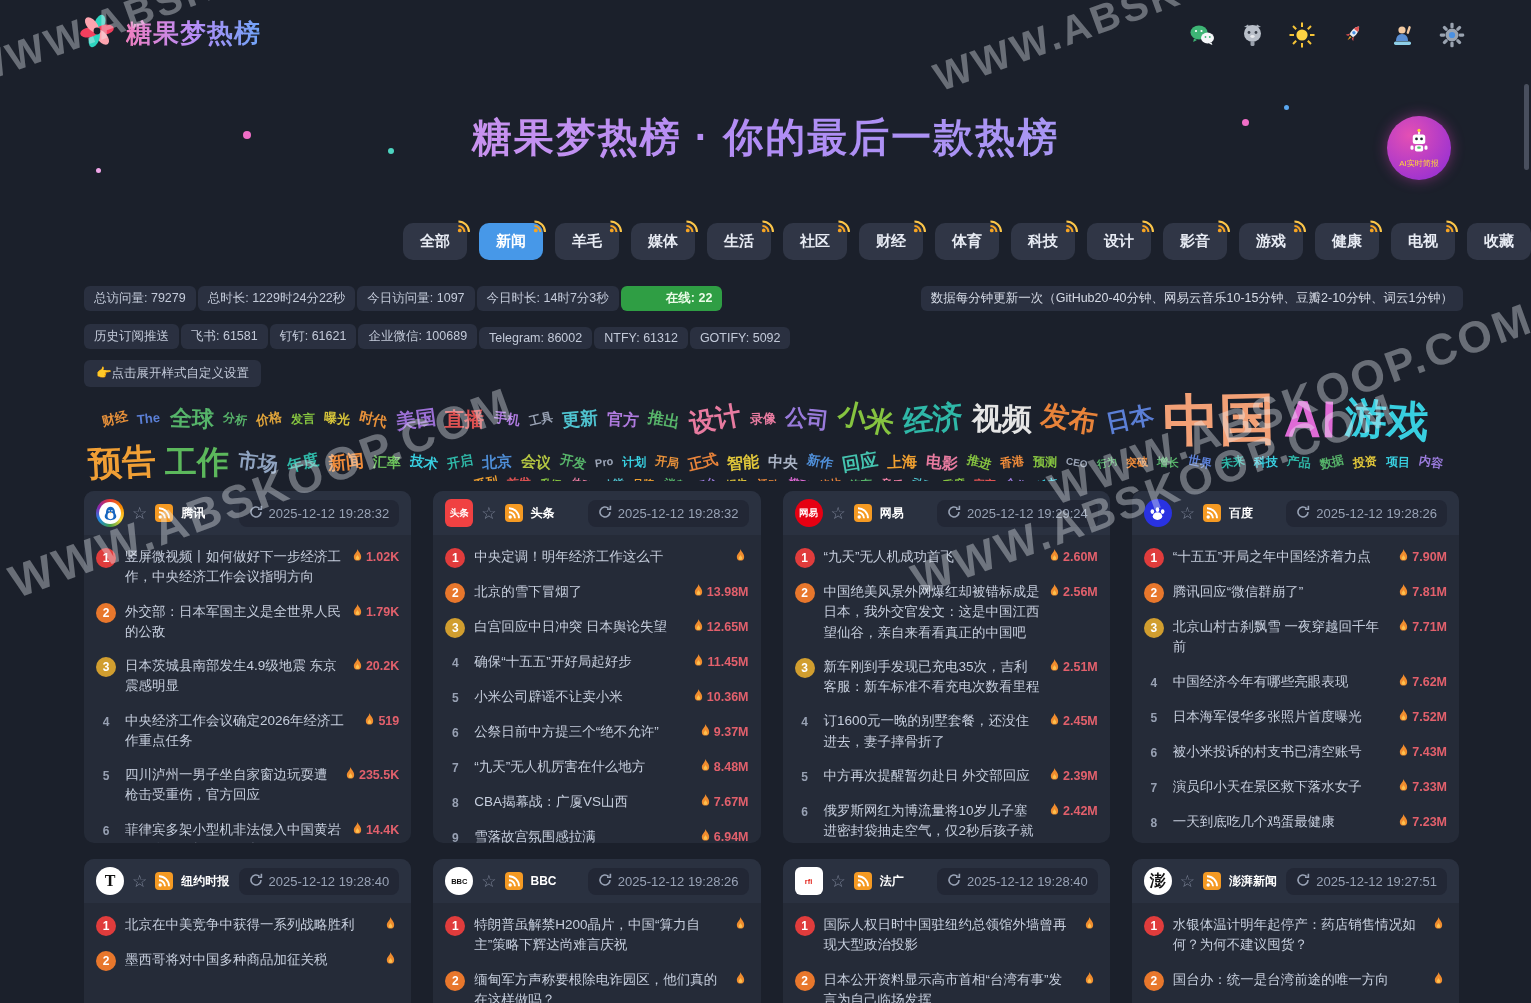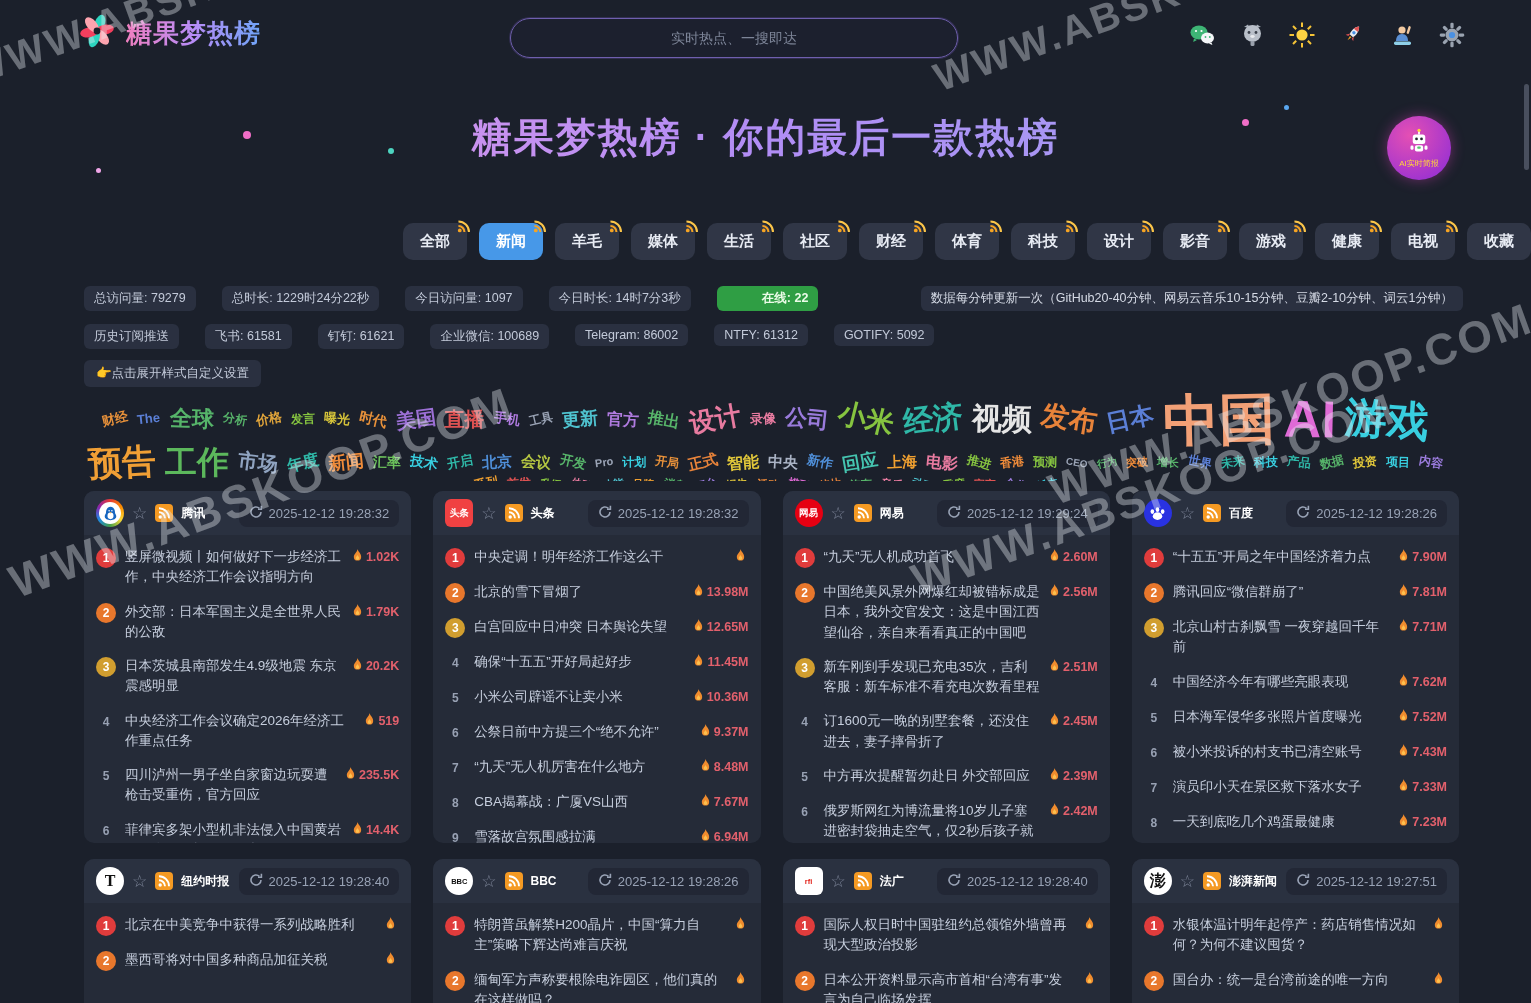--- a/index.html
+++ b/index.html
@@ -34,21 +34,21 @@
 
   
   .tabs { margin-top:58px; display:flex; justify-content:flex-end; gap:12px; }
   .tab { position:relative; border:none; cursor:pointer; background:#303646; color:#e8ecf4;
     font-family:inherit; font-size:15px; font-weight:bold; padding:9px 17px; border-radius:10px; }
   .tab.active { background:#4798e8; color:#fff; }
   .tab .rss-badge { position:absolute; top:-4px; right:-4px; }
 
   
   .stats { margin:26px 68px 0 84px; }
-  .stat-row { display:flex; align-items:flex-start; gap:26px; margin-bottom:7px; flex-wrap:nowrap;margin-top:13px; }
+  .stat-row { display:flex; align-items:flex-end; gap:2px; margin-bottom:7px; flex-wrap:nowrap;margin-top:13px; }
   .pill { background:#2a3040; border-radius:6px; padding:4px 10px; font-size:12.5px; color:#c3cad9; white-space:nowrap; }
   .pill.green { background:#2f9e44; color:#eafbe7; font-weight:bold;padding-left:45px; }
   .pill.note { margin-left:auto; color:#d6dbe6; }
   .settings-toggle { margin:4px 0 0 84px; background:#2a3040; border:none; color:#c3cad9; font-family:inherit;
     font-size:12.5px; padding:5px 12px; border-radius:6px; cursor:pointer; }
 
   
   .wordcloud { margin:6px auto 0; width:1386px; height:88px; overflow:hidden; display:flex; flex-wrap:wrap;
     justify-content:center; align-items:center; column-gap:9px; row-gap:0; line-height:.95; }
   .word { display:inline-block; font-weight:bold; cursor:pointer; white-space:nowrap; }
@@ -100,23 +100,20 @@
             <ellipse rx="5" ry="9" cy="-8" fill="#f43f5e" transform="rotate(80)"></ellipse>
             <ellipse rx="5" ry="9" cy="-8" fill="#fda4af" transform="rotate(140)"></ellipse>
             <ellipse rx="5" ry="9" cy="-8" fill="#2dd4bf" transform="rotate(200)"></ellipse>
             <ellipse rx="5" ry="9" cy="-8" fill="#f43f5e" transform="rotate(260)"></ellipse>
             <ellipse rx="5" ry="9" cy="-8" fill="#fda4af" transform="rotate(320)"></ellipse>
             <circle r="3.4" fill="#1b202b"></circle>
           </g>
         </svg>
       </span>
       <span class="logo-text">糖果梦热榜</span>
-    </div>
-    <div class="search-wrap">
-      <input class="search-input" type="text" placeholder="实时热点、一搜即达" style="">
     </div>
     <div class="top-icons" id="top-icons">
         <span class="tico">
           <svg width="26" height="24" viewBox="0 0 26 24">
             <ellipse cx="10" cy="9.5" rx="8.5" ry="7" fill="#3eb575"></ellipse>
             <circle cx="7" cy="8" r="1.1" fill="#fff"></circle>
             <circle cx="12.5" cy="8" r="1.1" fill="#fff"></circle>
             <path d="M5 15.5 L4.2 19 L8 17" fill="#3eb575"></path>
             <ellipse cx="18.5" cy="15" rx="6.5" ry="5.4" fill="#f4f6f8"></ellipse>
             <circle cx="16.5" cy="14" r="0.9" fill="#3eb575"></circle>

